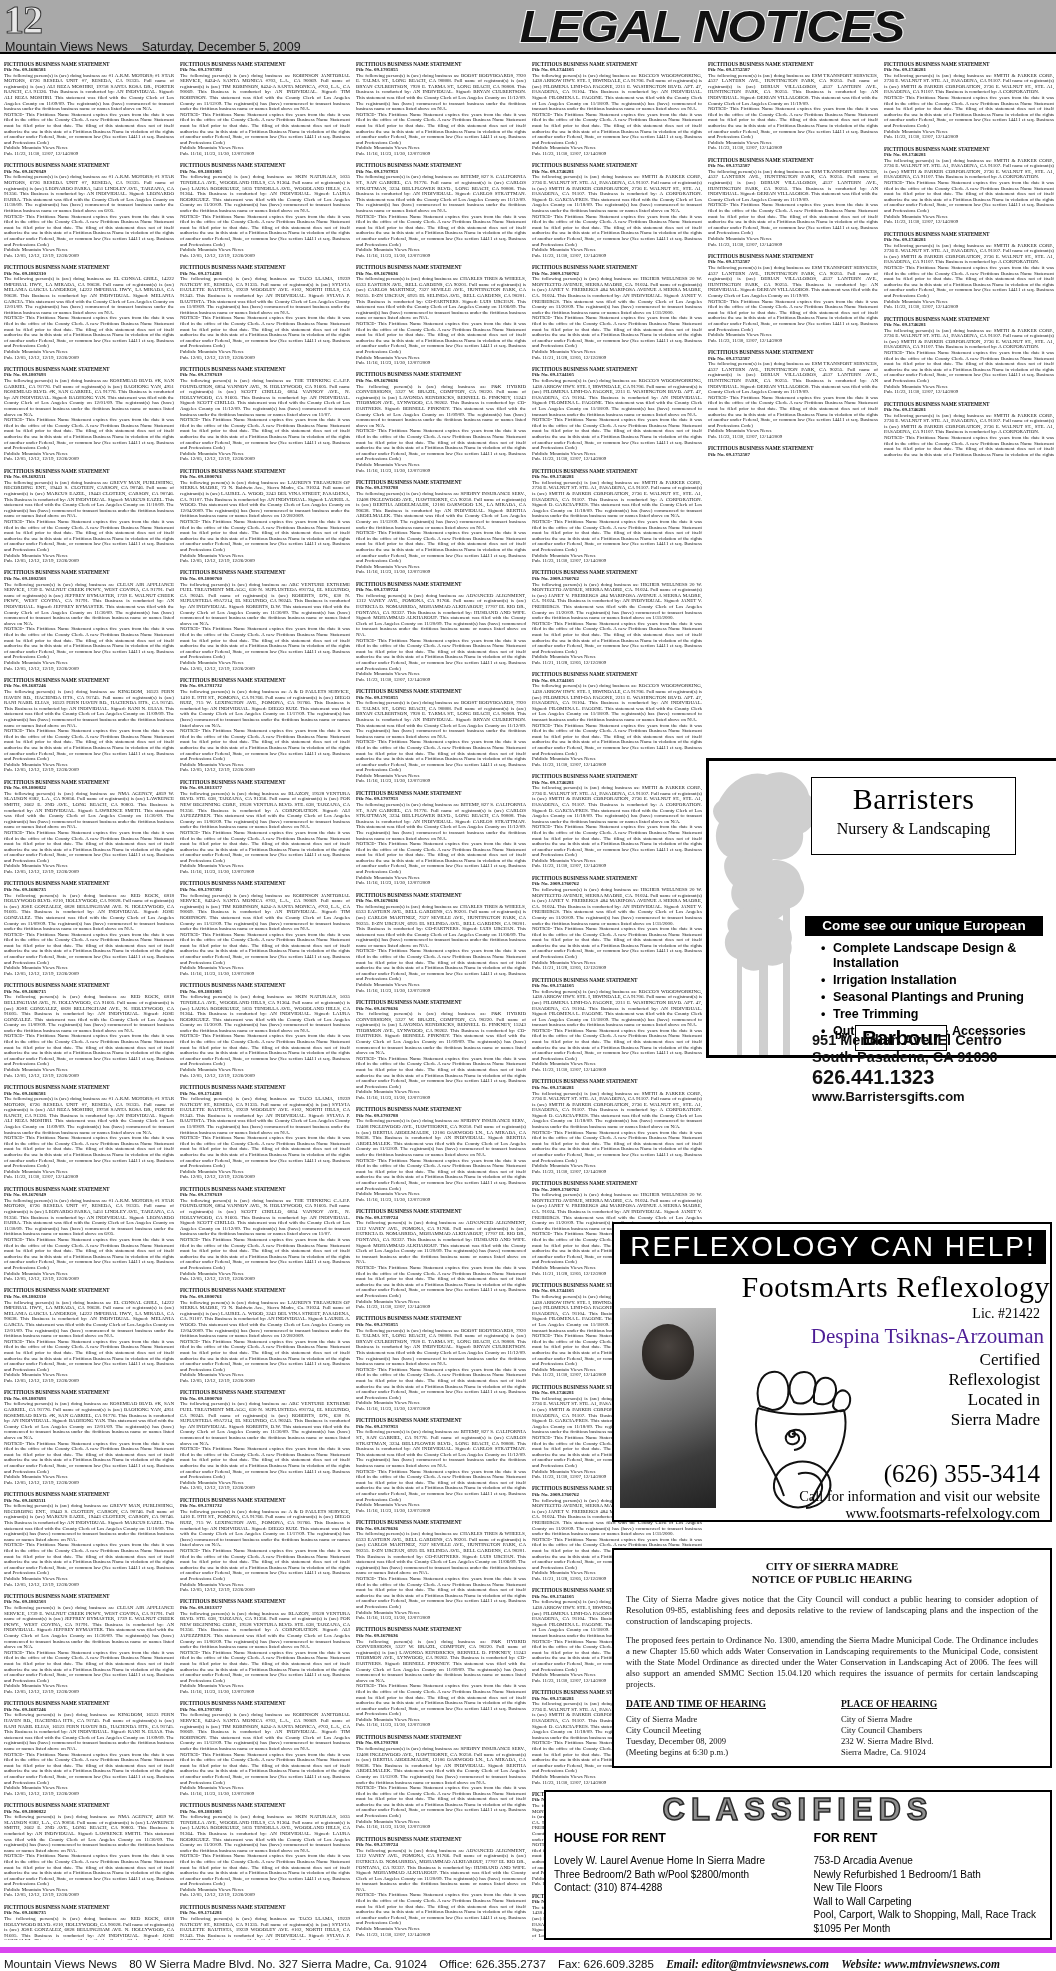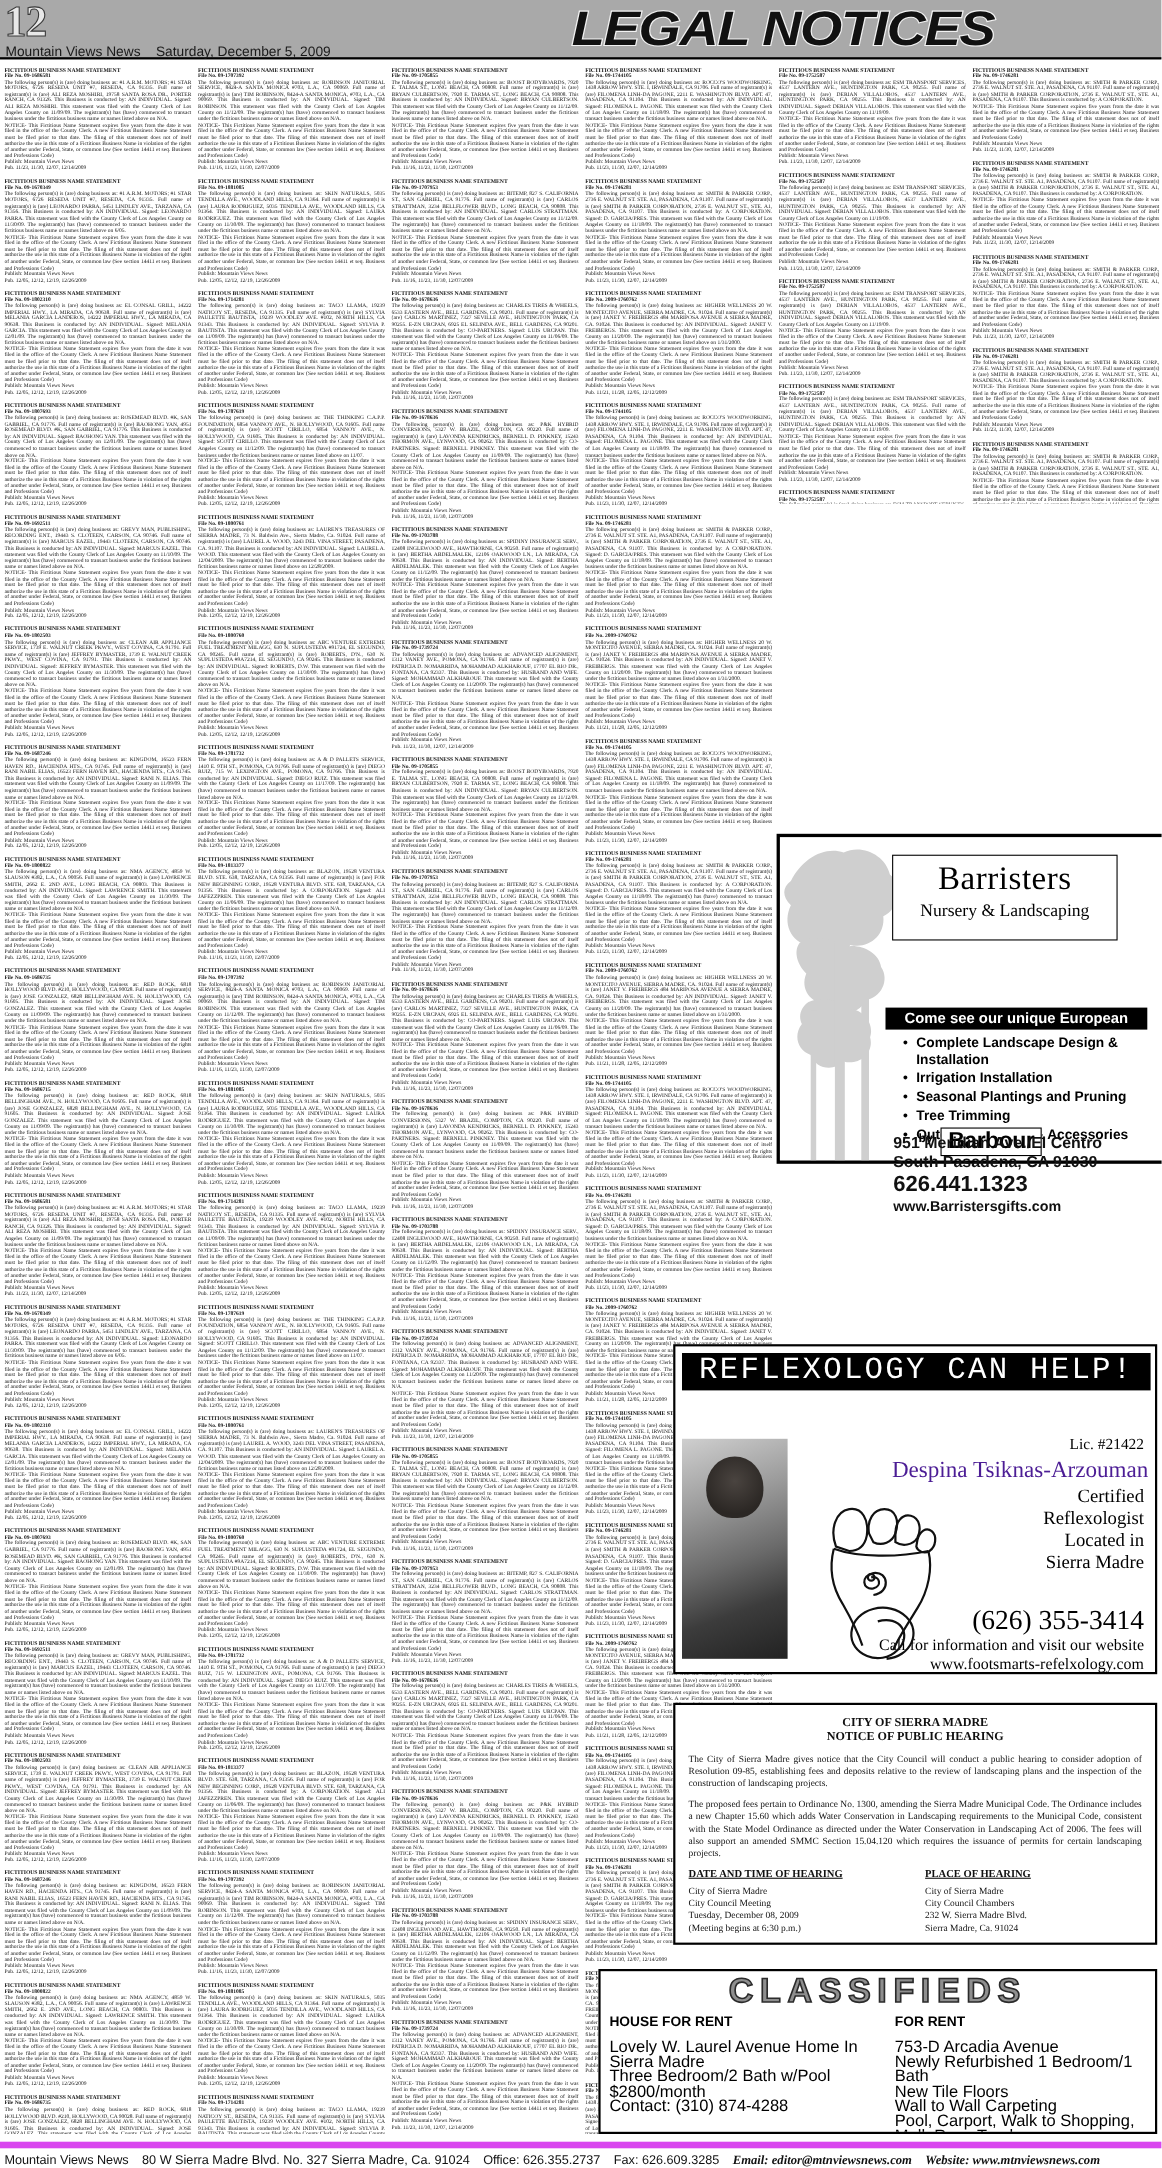--- a/index.html
+++ b/index.html
@@ -145,21 +145,21 @@
 
   .ad-reflex {
     position:absolute; left:612px; top:1222px;
     width:440px; height:300px;
     border:2px solid #000;
     background:#fff; overflow:hidden;
   }
   .rx-banner {
     position:absolute; left:6px; top:6px; width:426px; height:34px;
     background:#000; color:#fff;
-    font-family:Liberation Mono, monospace;
+    font-family:Liberation Sans, sans-serif;
     font-size:28px; line-height:34px; text-align:center;
     letter-spacing:2px;
   }
   .rx-title {
     position:absolute; left:40px; top:46px; width:396px;
     text-align:right;
     font-family:"Liberation Serif", serif;
     font-size:30px; line-height:34px; color:#000;
     letter-spacing:0.5px;
   }
@@ -224,21 +224,21 @@
     font-family:"Liberation Sans", sans-serif;
     font-weight:700; font-size:31px; line-height:34px;
     color:#8e8e8e;
     -webkit-text-stroke:1.5px #2b2b2b;
     letter-spacing:6px;
     margin-top:1px;
   }
   .cl-body { display:flex; padding:4px 8px 0 8px; gap:31px; }
   .cl-col { flex:1; font-family:"Liberation Sans", sans-serif; color:#000; }
   .cl-h { font-weight:700; font-size:12.5px; line-height:15px; margin-bottom:8px; }
-  .cl-t { font-size:15px; line-height:13.5px; }
+  .cl-t { font-size:10px; line-height:13.5px; }
 
   
   .footer {
     position:absolute; left:0; top:1947px; width:1056px; height:24px;
     border-top:6px solid #d946ef;
     font-family:"Liberation Sans", sans-serif;
     font-size:11.5px; line-height:22px;
     color:#111;
     white-space:nowrap;
     padding-left:4px;
@@ -1055,20 +1055,21 @@
 
 <div style="position:absolute; left:812px; top:1032px; width:236px;">
   <div style="font-family:'Liberation Sans',sans-serif;font-weight:700;font-size:14.5px;line-height:17px;">951 Meridian Ave./El Centro</div>
   <div style="font-family:'Liberation Sans',sans-serif;font-weight:700;font-size:14.5px;line-height:17px;">South Pasadena, CA 91030</div>
   <div style="font-family:'Liberation Sans',sans-serif;font-weight:700;font-size:20px;line-height:23px;">626.441.1323</div>
   <div style="font-family:'Liberation Sans',sans-serif;font-weight:700;font-size:13px;line-height:16px;">www.Barristersgifts.com</div>
 </div>
 
 <div class="ad-reflex">
   <div class="rx-banner">REFLEXOLOGY CAN HELP!</div>
+  <div class="rx-title">FootsmArts Reflexology</div>
   <div class="rx-lic">Lic. #21422</div>
   <div class="rx-name">Despina Tsiknas-Arzouman</div>
   <div class="rx-lines">
     <div>Certified</div>
     <div>Reflexologist</div>
     <div>Located in</div>
     <div>Sierra Madre</div>
   </div>
   <div class="rx-phone">(626) 355-3414</div>
   <div class="rx-call">

